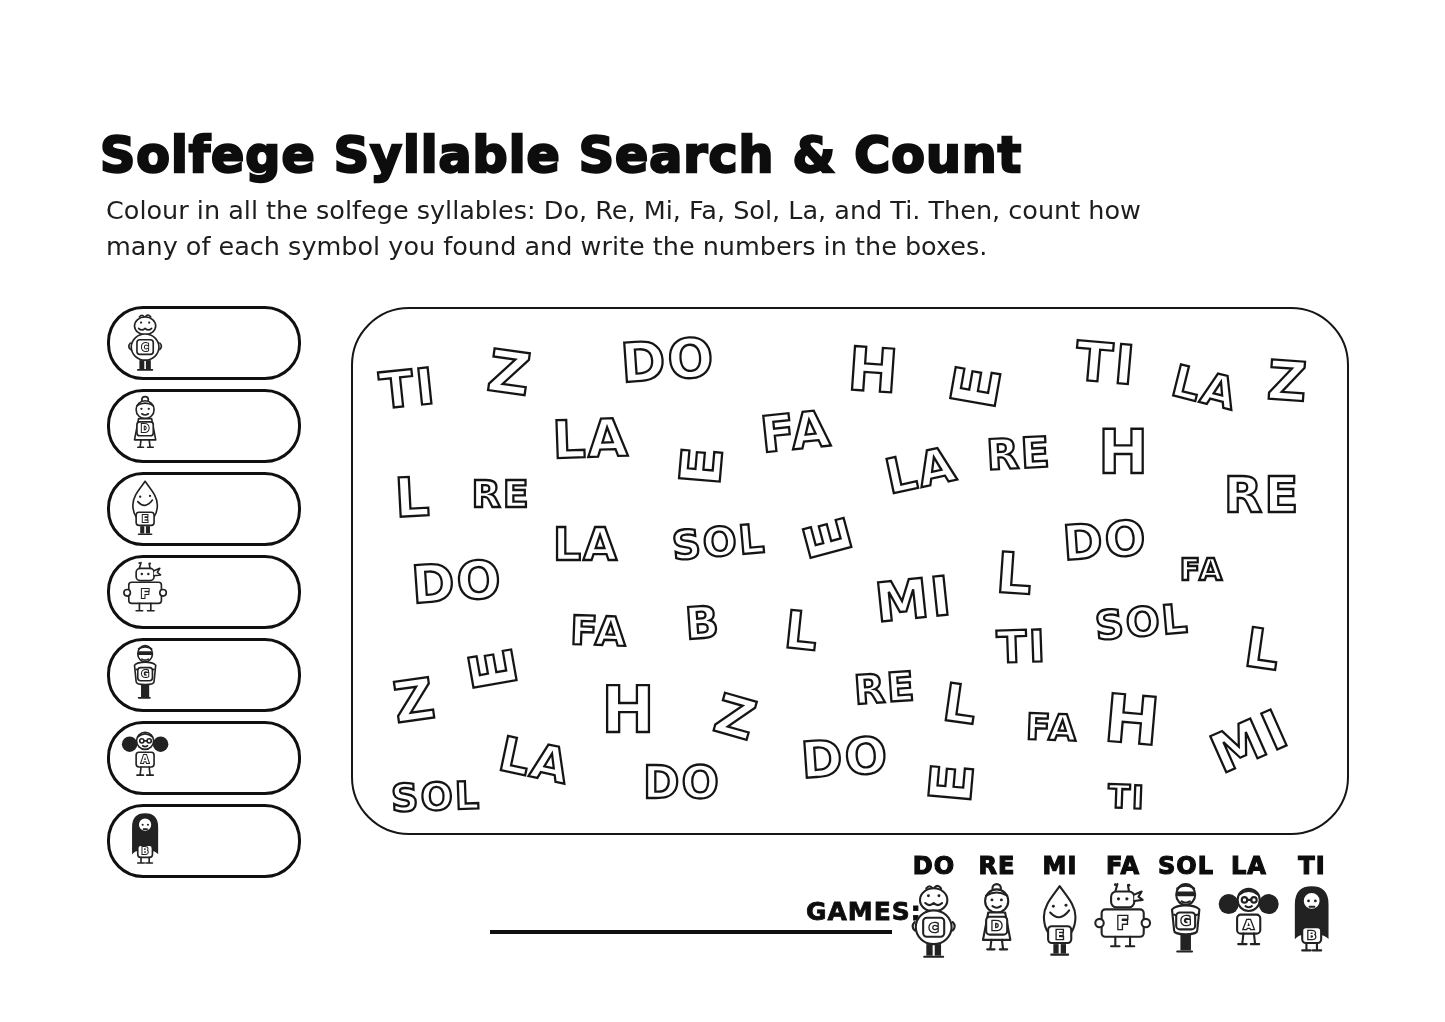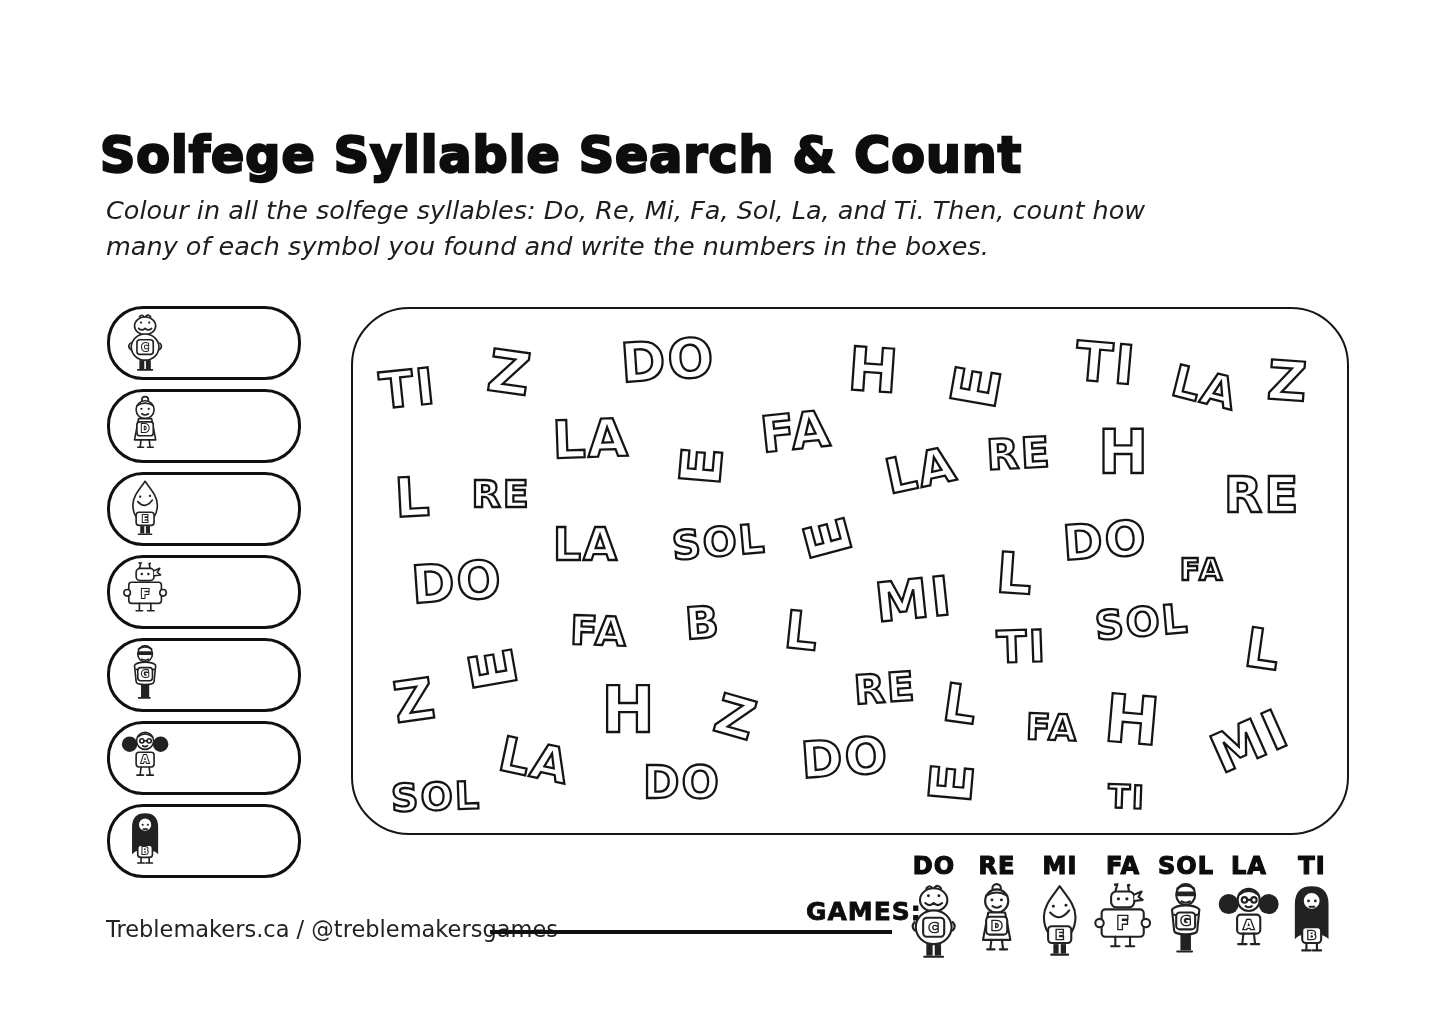--- a/index.html
+++ b/index.html
@@ -3,21 +3,21 @@
 <meta charset="utf-8">
 <style>
   html,body{margin:0;padding:0;background:#fff;}
   .page{position:relative;width:1445px;height:1022px;background:#fff;overflow:hidden;
         font-family:"DejaVu Sans",sans-serif;color:#161616;}
 
   .title{position:absolute;left:100px;top:94px;font-size:49px;font-weight:bold;
          letter-spacing:1px;color:#0d0d0d;-webkit-text-stroke:2.4px #0d0d0d;white-space:nowrap;}
 
   .instructions{position:absolute;left:106px;top:166px;width:1065px;
-                font-size:25.5px;line-height:36px;color:#1d1d1d;font-style:italic;}
+                font-size:25.5px;line-height:36px;color:#1d1d1d;}
 
   .logo{position:absolute;left:1222px;top:86px;}
 
   
   .pill{position:absolute;left:107px;width:188px;height:68px;border:3.5px solid #101010;
         border-radius:36px;background:#fff;display:flex;align-items:center;}
   .pill-char{margin-left:9px;display:block;height:62px;}
 
   
   .puzzle-box{position:absolute;left:351px;top:307px;width:994px;height:524px;
@@ -192,21 +192,20 @@
       <span class="bletter" style="left: 780px; top: 412px; font-size: 66px; transform: translate(-50%, -50%) rotate(5deg);">H</span>
       <span class="bletter" style="left: 897px; top: 433px; font-size: 54px; transform: translate(-50%, -50%) rotate(-24deg);">MI</span>
       <span class="bletter" style="left: 182px; top: 451px; font-size: 48px; transform: translate(-50%, -50%) rotate(12deg);">LA</span>
       <span class="bletter" style="left: 329px; top: 474px; font-size: 44px; transform: translate(-50%, -50%) rotate(0deg);">DO</span>
       <span class="bletter" style="left: 492px; top: 449px; font-size: 50px; transform: translate(-50%, -50%) rotate(-4deg);">DO</span>
       <span class="bletter" style="left: 83px; top: 488px; font-size: 38px; transform: translate(-50%, -50%) rotate(-2deg);">SOL</span>
       <span class="bletter" style="left: 599px; top: 473px; font-size: 58px; transform: translate(-50%, -50%) rotate(-85deg);">E</span>
       <span class="bletter" style="left: 774px; top: 488px; font-size: 32px; transform: translate(-50%, -50%) rotate(2deg);">TI</span>
     </div>
 
-  <div class="credit">Treblemakers.ca / @treblemakersgames</div>
   <div class="footer-line"></div>
   <div class="hint-label">GAMES:</div>
 
   <div class="hint-row">
       <div class="hint-item">
         <div class="hint-syllable">DO</div>
         <div class="hint-char">
           <svg width="67.36842105263158" height="80" viewBox="0 0 64 76">
     <path d="M25,6 q3,-4 6,0 M33,5 q3,-3 6,1" fill="none" stroke="#222" stroke-width="2" stroke-linecap="round" stroke-linejoin="round"></path>
     <ellipse cx="32" cy="17" rx="13" ry="11" fill="#fff" stroke="#222" stroke-width="2" stroke-linecap="round" stroke-linejoin="round"></ellipse>

